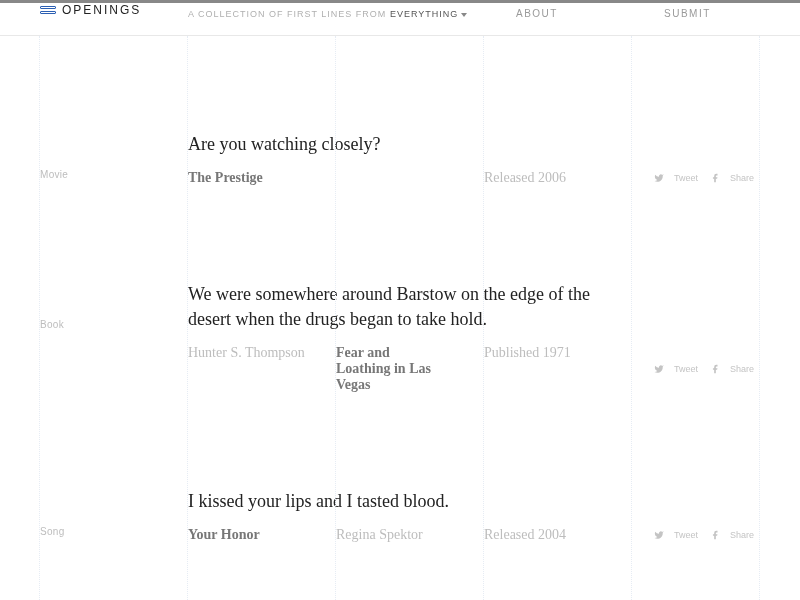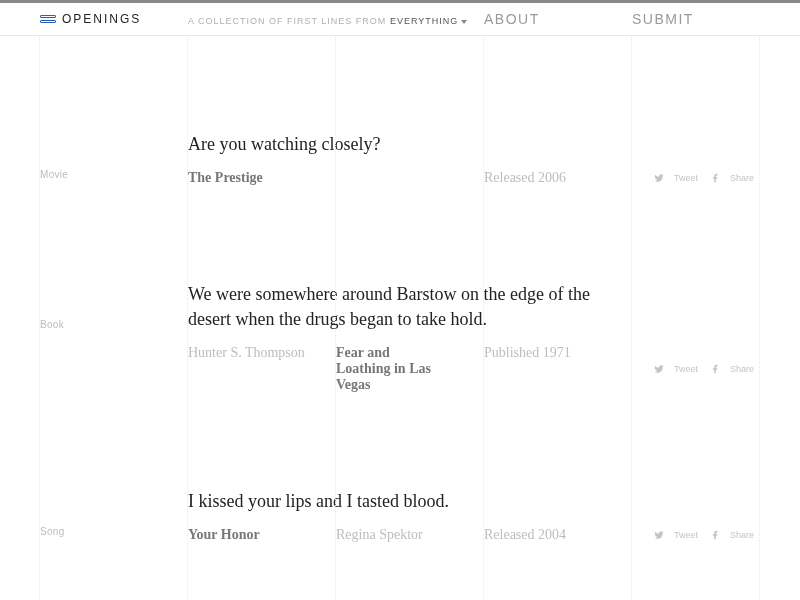--- a/index.html
+++ b/index.html
@@ -1,34 +1,34 @@
 <!DOCTYPE html>
 <html><head>
 <meta charset="utf-8">
 <style>
 * { margin: 0; padding: 0; box-sizing: border-box; }
 html, body { width: 800px; height: 600px; background: #fff; font-family: Georgia, 'Times New Roman', serif; color: #333; overflow: hidden; }
 .topbar-accent { height: 3px; background: #888; width: 100%; }
-.header { height: 33px; border-bottom: 1px solid #e8e8e8; display: flex; align-items: center; font-family: "Helvetica Neue", Arial, sans-serif; }
+.header { height: 33px; border-bottom: 1px solid #e8e8e8; display: flex; font-family: "Helvetica Neue", Arial, sans-serif; }
 .col { flex-shrink: 0; }
 .c0 { width: 40px; }
 .c1 { width: 148px; }
 .c2 { width: 148px; }
 .c3 { width: 148px; }
 .c4 { width: 148px; }
 .c5 { width: 128px; }
 .c6 { width: 40px; }
 .logo-wrap { display: flex; align-items: center; gap: 6px; }
 .logo-mark { width: 16px; height: 12px; display: flex; flex-direction: column; justify-content: center; gap: 2px; }
 .logo-mark span { display: block; height: 3px; border: 1px solid #2b5fb3; border-radius: 1px; }
 .logo-text { font-size: 12px; letter-spacing: 2px; color: #222; font-weight: 500; }
 .tagline { font-size: 9px; letter-spacing: 1px; color: #b0b0b0; text-transform: uppercase; }
 .tagline .strong { color: #555; }
 .tri { display: inline-block; width: 0; height: 0; border-left: 3px solid transparent; border-right: 3px solid transparent; border-top: 4px solid #888; margin-left: 3px; vertical-align: middle; }
-.navlink { font-size: 14px; letter-spacing: 1.5px; color: #9a9a9a; text-transform: uppercase; cursor: pointer; }
+.navlink { font-size: 10px; letter-spacing: 1.5px; color: #9a9a9a; text-transform: uppercase; cursor: pointer; margin-left: 32px; }
 .content { position: relative; height: 564px; }
 .gridlines { position: absolute; inset: 0; display: flex; pointer-events: none; }
 .gridlines .g { border-right: 1px dotted #e6ecf4; height: 100%; }
 .entry { display: flex; min-height: 140px; align-items: flex-start; padding-top: 96px; }
 .entry:first-child { padding-top: 90px; }
 .category { font-family: "Helvetica Neue", Arial, sans-serif; font-size: 10px; color: #bdbdbd; letter-spacing: 0.3px; padding-top: 4px; margin-top: 33px; }
 .opening-line { font-size: 18px; line-height: 1.35; color: #222; margin-bottom: 14px; max-width: 430px; }
 .meta-row { display: flex; }
 .meta { font-family: Liberation Serif, serif; font-size: 14px; color: #bdbdbd; }
 .meta.title { color: #777; font-weight: 600; max-width: 110px; }

